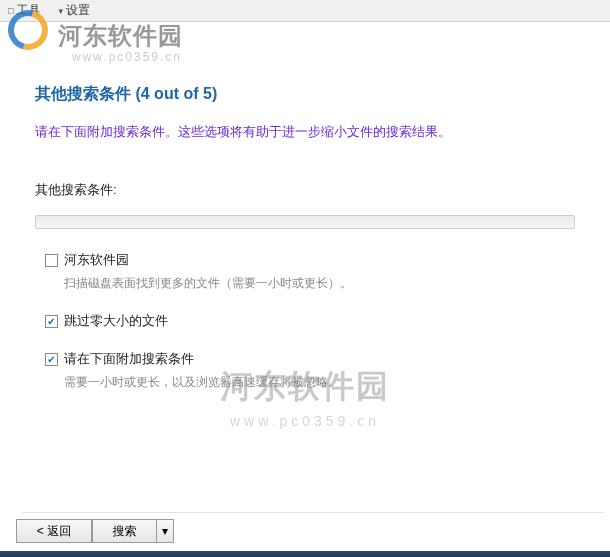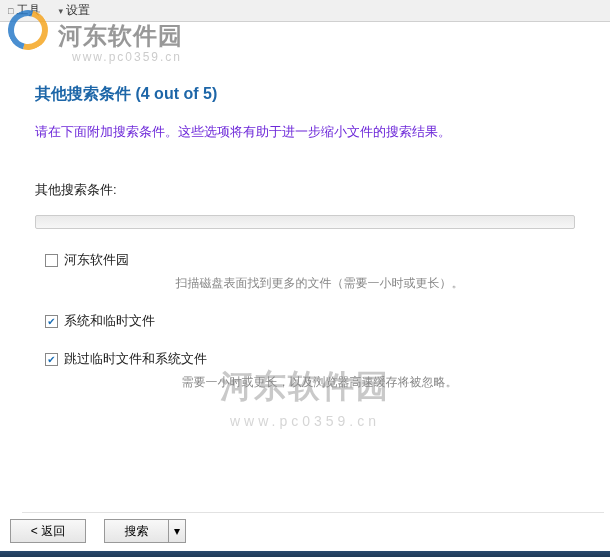--- a/index.html
+++ b/index.html
@@ -150,29 +150,28 @@
     }
     .option-label {
       font-size: 13px;
       color: #222;
     }
     .option-desc {
       font-size: 12px;
       color: #888;
       margin-top: 6px;
       margin-left: 19px;
-      text-align: center;
     }
     .button-bar {
       position: absolute;
       bottom: 14px;
-      left: 10px;
-      display: flex;
-      align-items: center;
-      gap: 18px;
+      left: 16px;
+      display: flex;
+      align-items: center;
+      gap: 0;
     }
     .btn {
       height: 24px;
       background: linear-gradient(#f8f8f8, #e6e6e6);
       border: 1px solid #999;
       font-size: 12px;
       padding: 0 18px;
       display: inline-flex;
       align-items: center;
       justify-content: center;
@@ -247,28 +246,28 @@
       <div class="option-row">
         <span class="checkbox"></span>
         <span class="option-label">河东软件园</span>
       </div>
       <div class="option-desc">扫描磁盘表面找到更多的文件（需要一小时或更长）。</div>
     </div>
 
     <div class="option">
       <div class="option-row">
         <span class="checkbox checked"></span>
-        <span class="option-label">系统和临时文件</span>
+        <span class="option-label">跳过零大小的文件</span>
       </div>
     </div>
 
     <div class="option">
       <div class="option-row">
         <span class="checkbox checked"></span>
-        <span class="option-label">跳过临时文件和系统文件</span>
+        <span class="option-label">请在下面附加搜索条件</span>
       </div>
       <div class="option-desc">需要一小时或更长，以及浏览器高速缓存将被忽略。</div>
     </div>
 
   </div>
 </div>
 
 <div class="divider-line"></div>
 
 <div class="button-bar">

